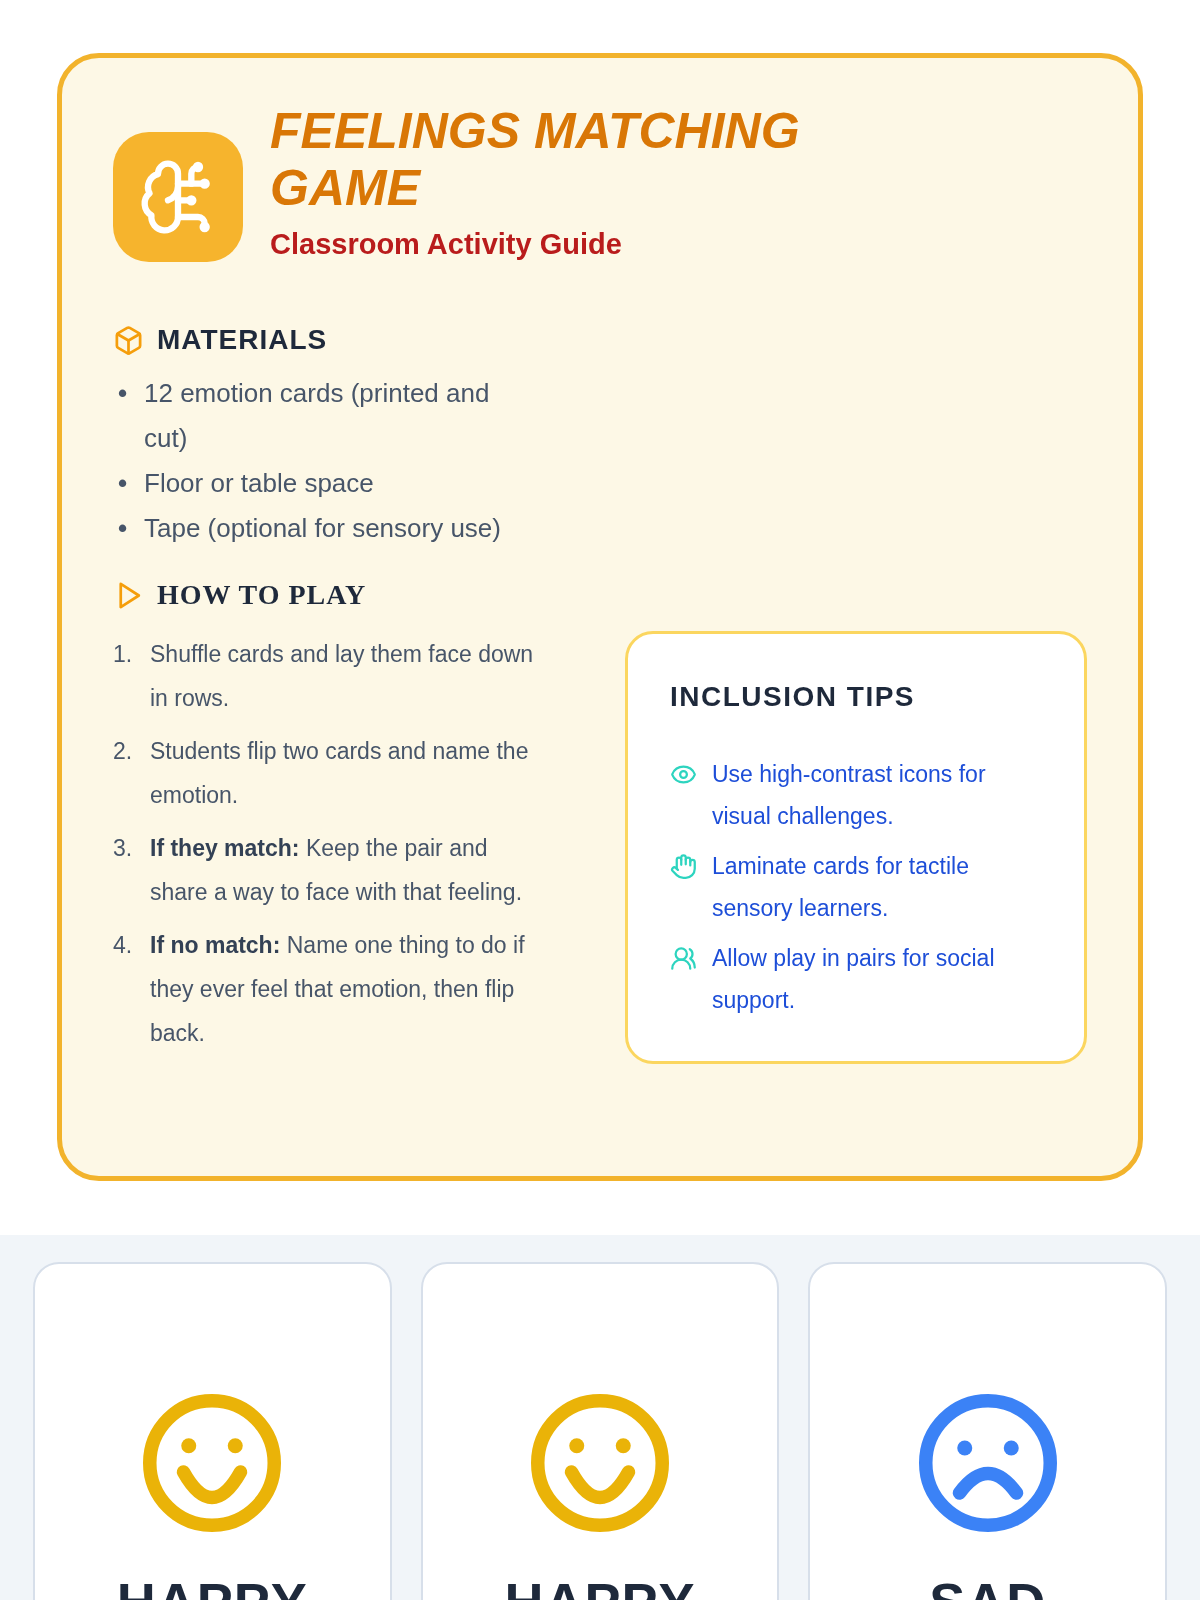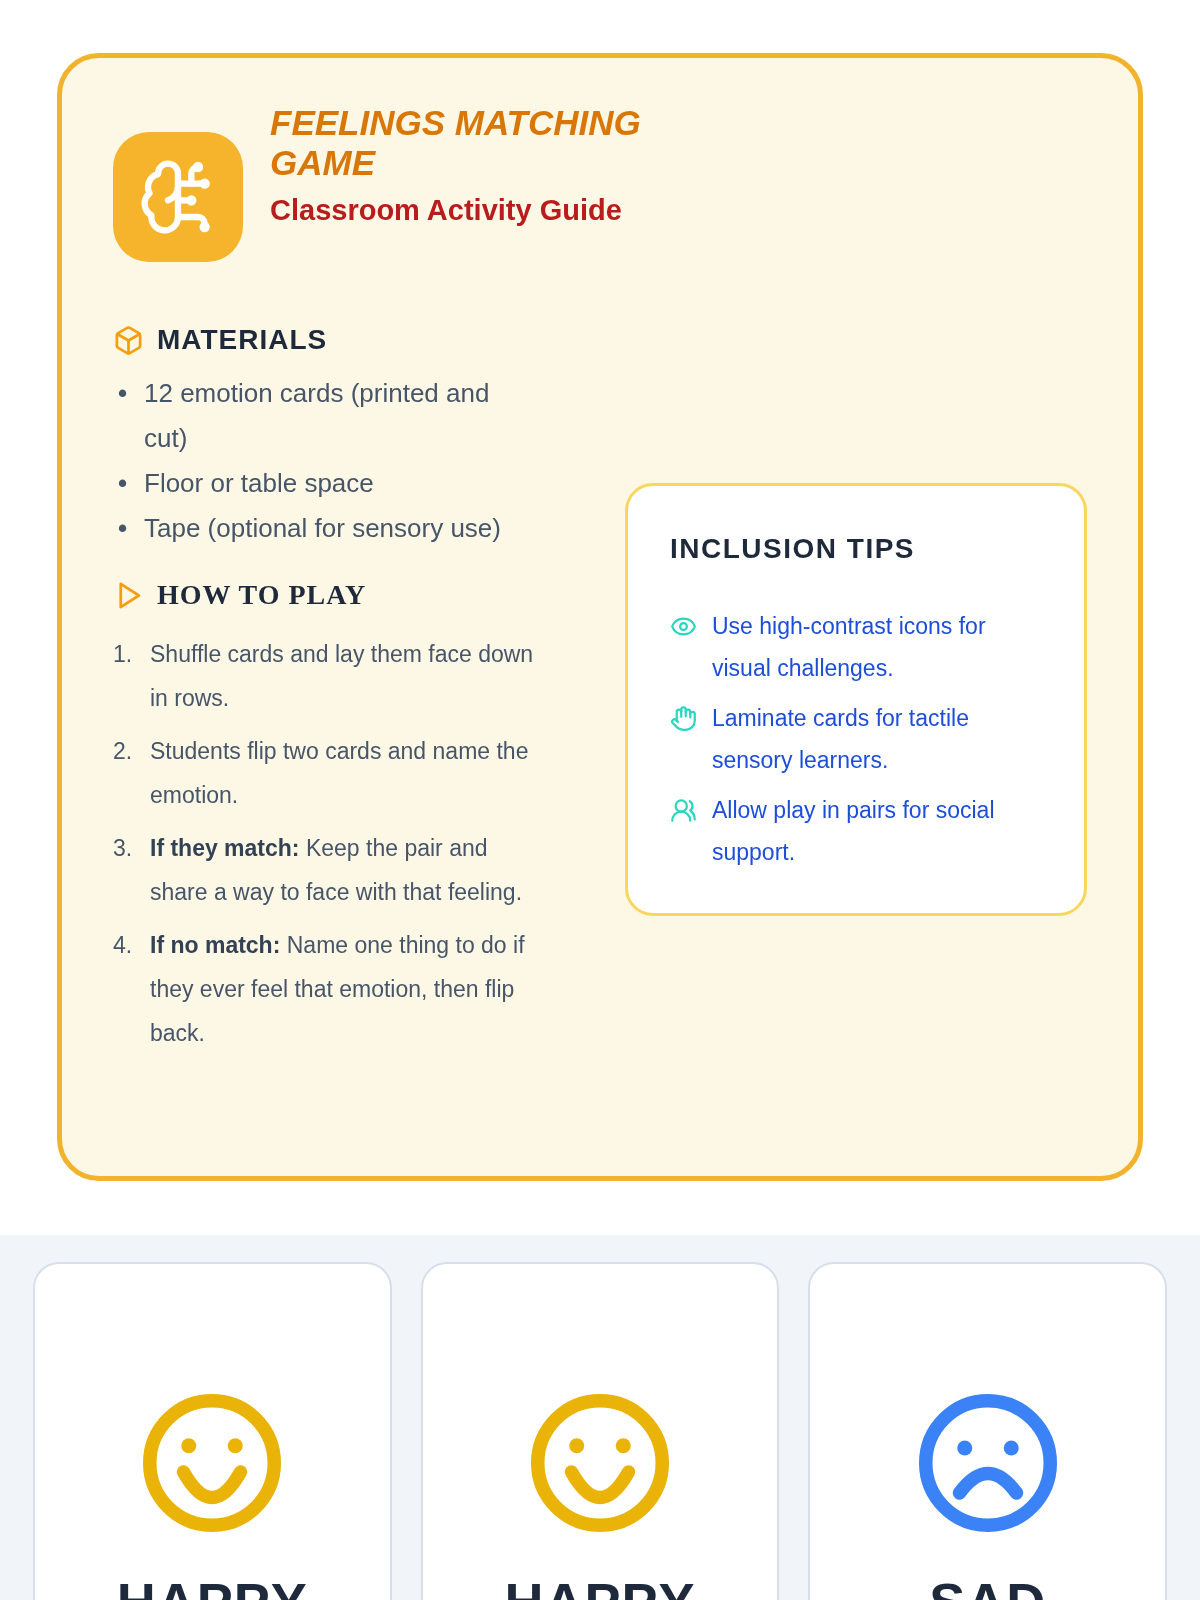--- a/index.html
+++ b/index.html
@@ -23,29 +23,29 @@
   }
   .hero-head { display:flex; gap:27px; align-items:flex-start; }
   .tile {
     flex:0 0 auto;
     width:130px; height:130px; margin-top:29px;
     background:#F6B42D; border-radius:36px;
     display:flex; align-items:center; justify-content:center;
   }
   .tile svg { width:80px; height:80px; display:block; }
   .titles h1 {
-    font-size:35px; line-height:1.13;
+    font-size:50px; line-height:1.13;
     font-style:italic; font-weight:800;
     color:#D97706;
   }
   .titles h1 span { display:block; }
   .subtitle { margin-top:12px; font-size:29px; font-weight:700; color:#b91c1c; }
 
   
-  .cols { display:flex; gap:16px; margin-top:62px; align-items:center; }
+  .cols { display:flex; gap:16px; margin-top:62px; align-items:flex-end; }
   .left { flex:1 1 auto; min-width:0; }
 
   h2.sec {
     display:flex; align-items:center; gap:13px;
     font-size:28px; font-weight:800; letter-spacing:1px;
     color:#1E293B;
   }
   .sec-icon svg { width:31px; height:31px; display:block; }
   .sec.mt { margin-top:28px;font-family:Liberation Serif, serif; }
 

